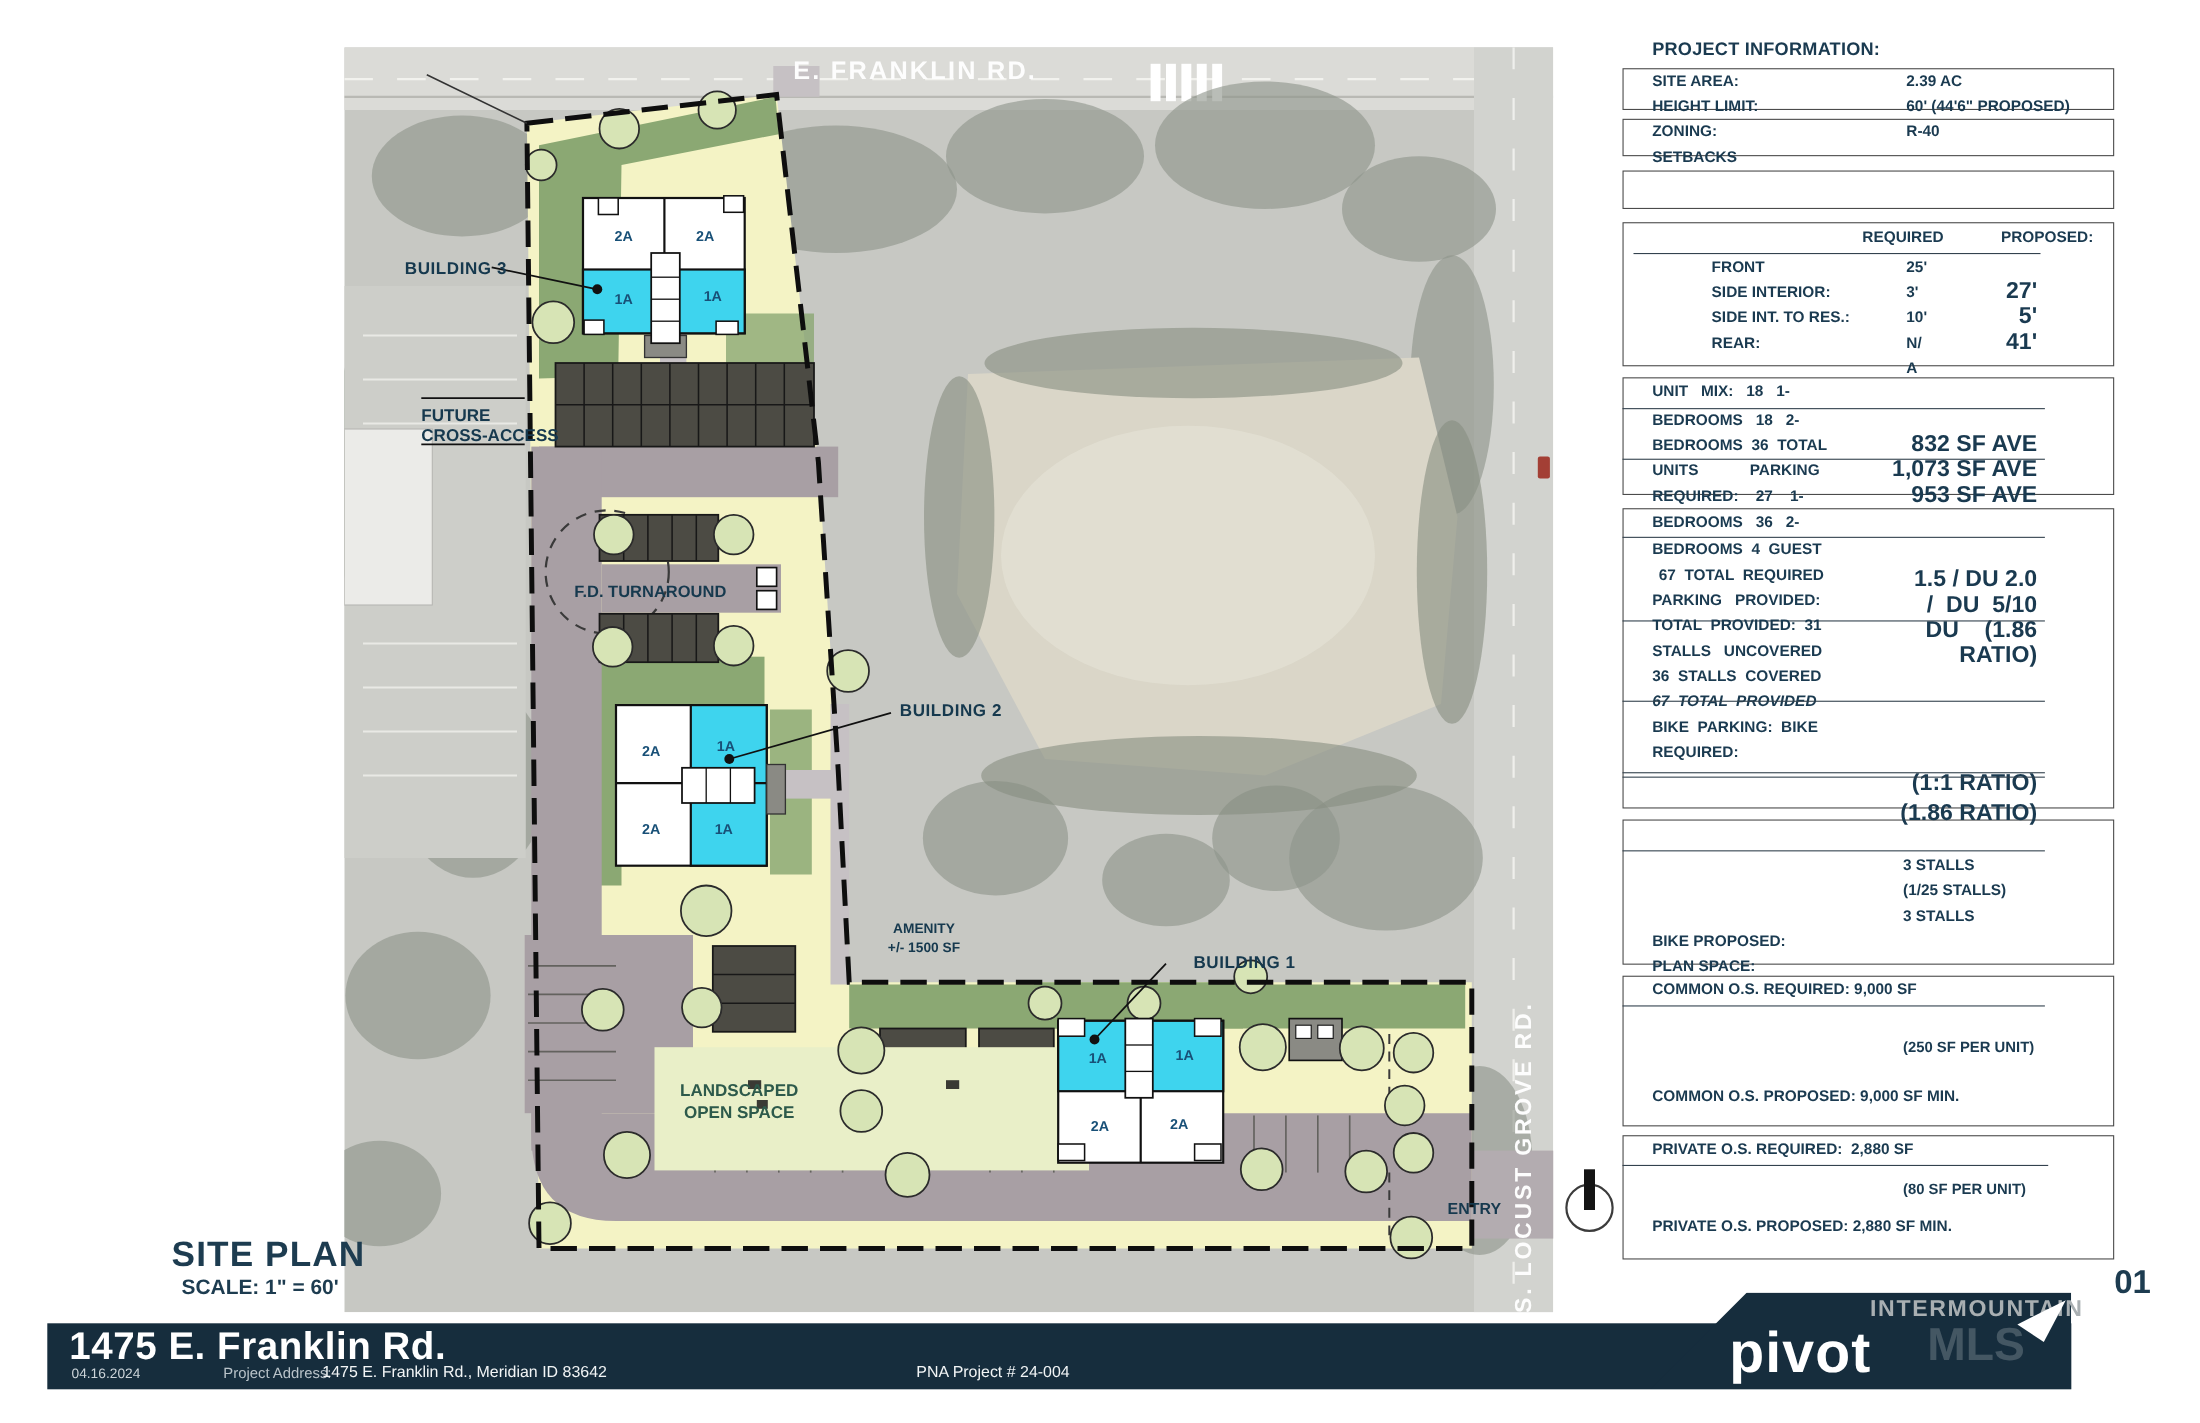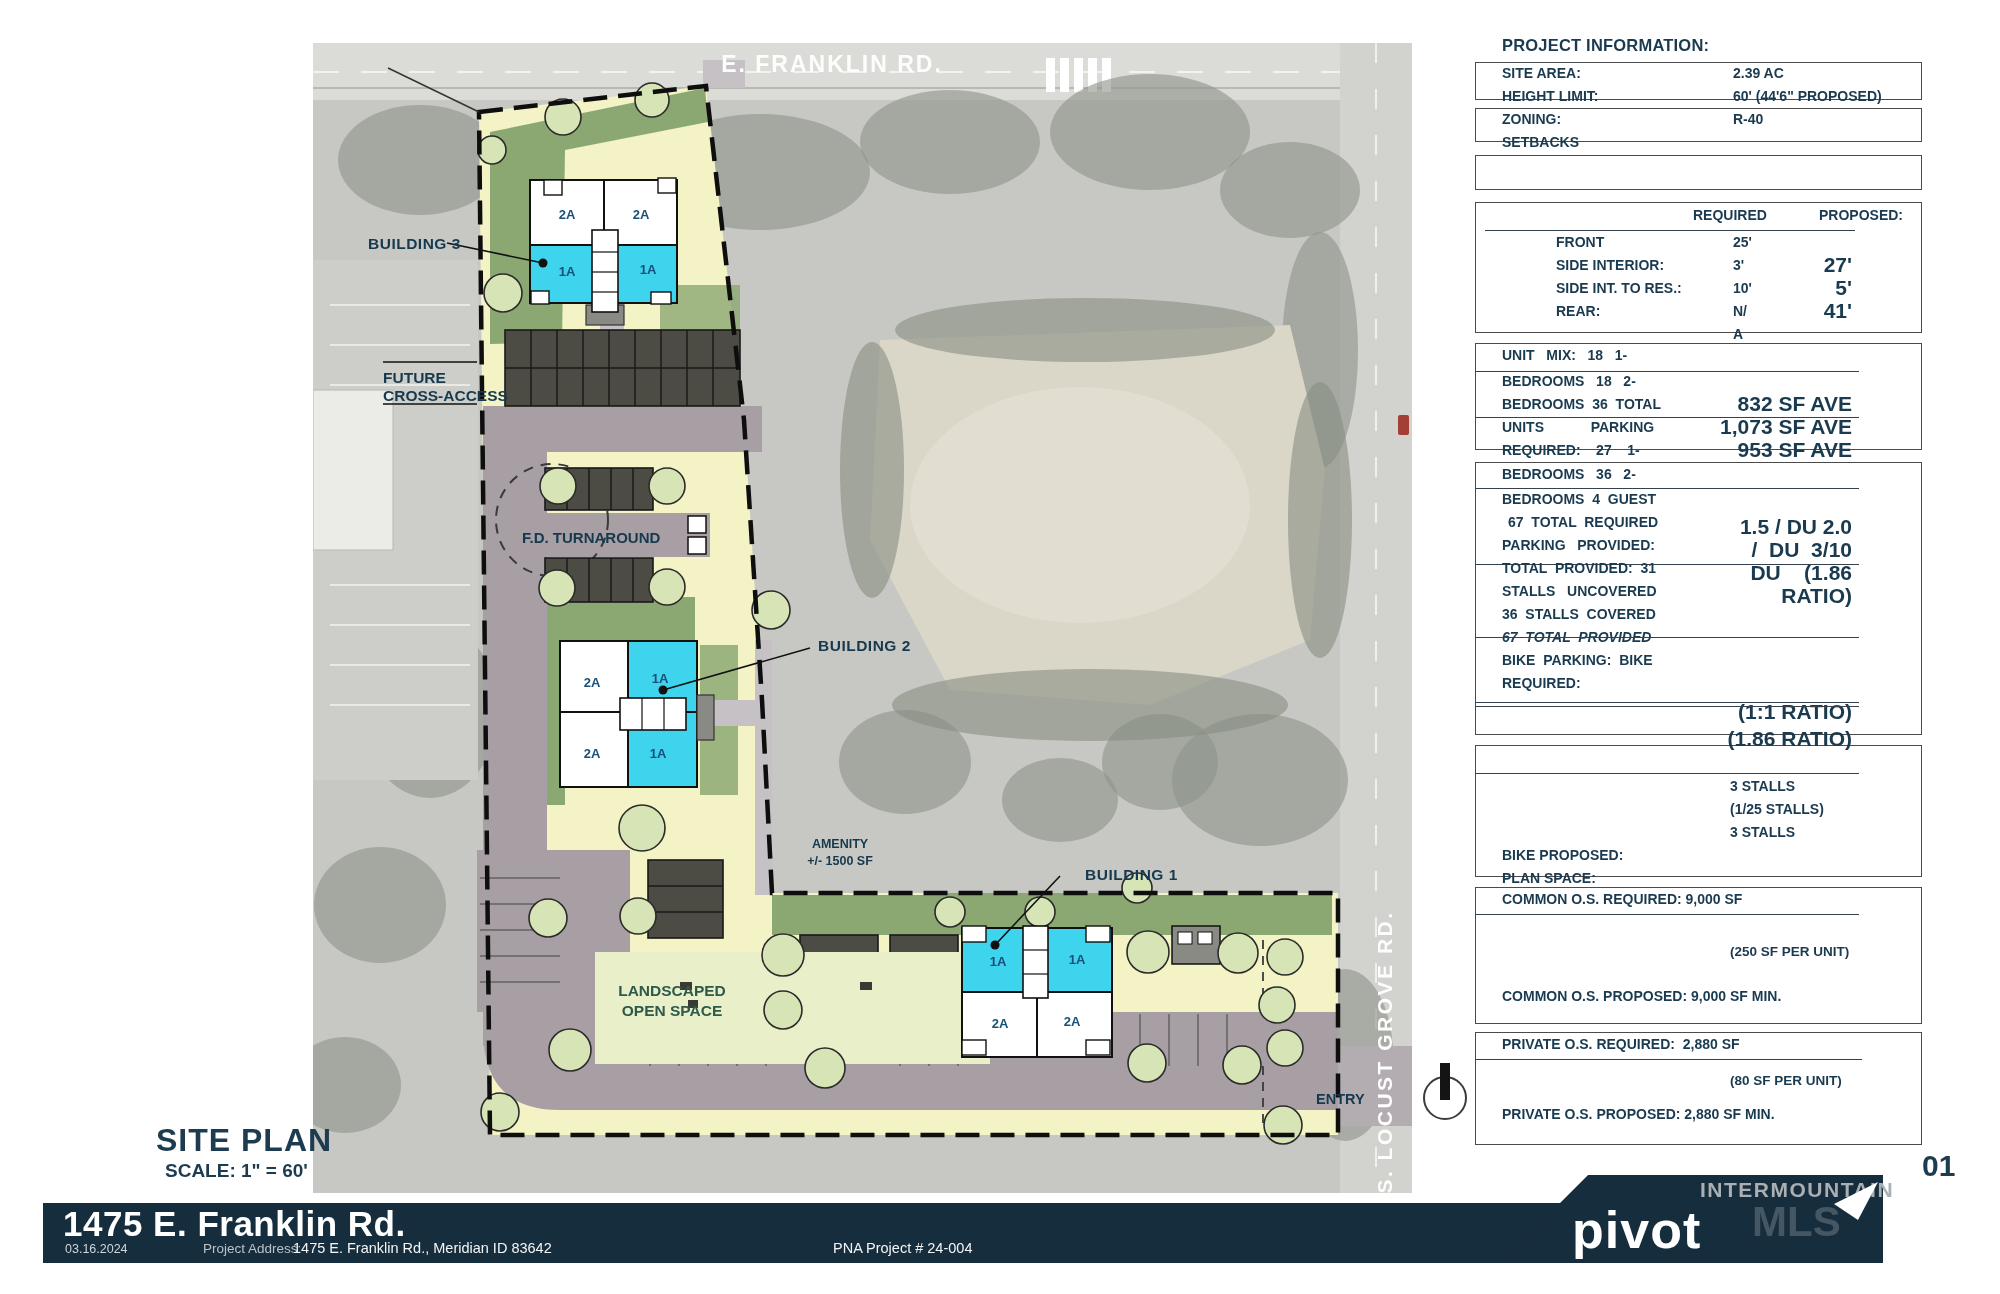--- a/index.html
+++ b/index.html
@@ -373,21 +373,21 @@
   <div class="rule" style="top:387px;left:0;right:65px;"></div>
   <div class="pl" style="top:389px;left:27px;">UNITS            PARKING</div>
   <div class="pr" style="top:389px;">953 SF AVE</div>
   <div class="pl" style="top:412px;left:27px;">REQUIRED:    27    1-</div>
 
   <div class="pl" style="top:436px;left:27px;">BEDROOMS   36   2-</div>
   <div class="rule" style="top:458px;left:0;right:65px;"></div>
   <div class="pl" style="top:461px;left:27px;">BEDROOMS  4  GUEST</div>
   <div class="pr" style="top:466px;">1.5 / DU 2.0</div>
   <div class="pl" style="top:484px;left:33px;">67  TOTAL  REQUIRED</div>
-  <div class="pr" style="top:489px;">/  DU  3/10</div>
+  <div class="pr" style="top:489px;">/  DU  5/10</div>
   <div class="pl" style="top:507px;left:27px;">PARKING   PROVIDED:</div>
   <div class="pr" style="top:512px;">DU    (1.86</div>
   <div class="rule" style="top:534px;left:0;right:65px;"></div>
   <div class="pl" style="top:530px;left:27px;">TOTAL  PROVIDED:  31</div>
   <div class="pr" style="top:535px;">RATIO)</div>
   <div class="pl" style="top:553px;left:27px;">STALLS   UNCOVERED</div>
   <div class="pl" style="top:576px;left:27px;">36  STALLS  COVERED</div>
   <div class="pl" style="top:599px;left:27px;font-style:italic;">67  TOTAL  PROVIDED</div>
   <div class="rule" style="top:607px;left:0;right:65px;"></div>
   <div class="pl" style="top:622px;left:27px;">BIKE  PARKING:  BIKE</div>
@@ -414,21 +414,21 @@
   <div class="pl sm" style="top:1042px;left:255px;">(80 SF PER UNIT)</div>
   <div class="pl" style="top:1076px;left:27px;">PRIVATE O.S. PROPOSED: 2,880 SF MIN.</div>
 </div>
 
 <div id="site-plan-title">SITE PLAN</div>
 <div id="site-plan-scale">SCALE: 1" = 60'</div>
 <div id="sheet-number">01</div>
 
 <div id="titlebar">
   <div id="tb-title">1475 E. Franklin Rd.</div>
-  <div id="tb-date">03.16.2024</div>
+  <div id="tb-date">04.16.2024</div>
   <div id="tb-addr-label">Project Address:</div>
   <div id="tb-addr">1475 E. Franklin Rd., Meridian ID 83642</div>
   <div id="tb-pna">PNA Project # 24-004</div>
 </div>
 <div id="logo-block"></div>
 <div id="wm-mls">MLS</div>
 <div id="logo-text">pivot north</div>
 <div id="wm-intermountain">INTERMOUNTAIN</div>
 <svg id="logo-arrow" width="70" height="52" viewBox="0 0 70 52">
   <polygon points="14,32 58,10 38,48" fill="#ffffff"></polygon>

